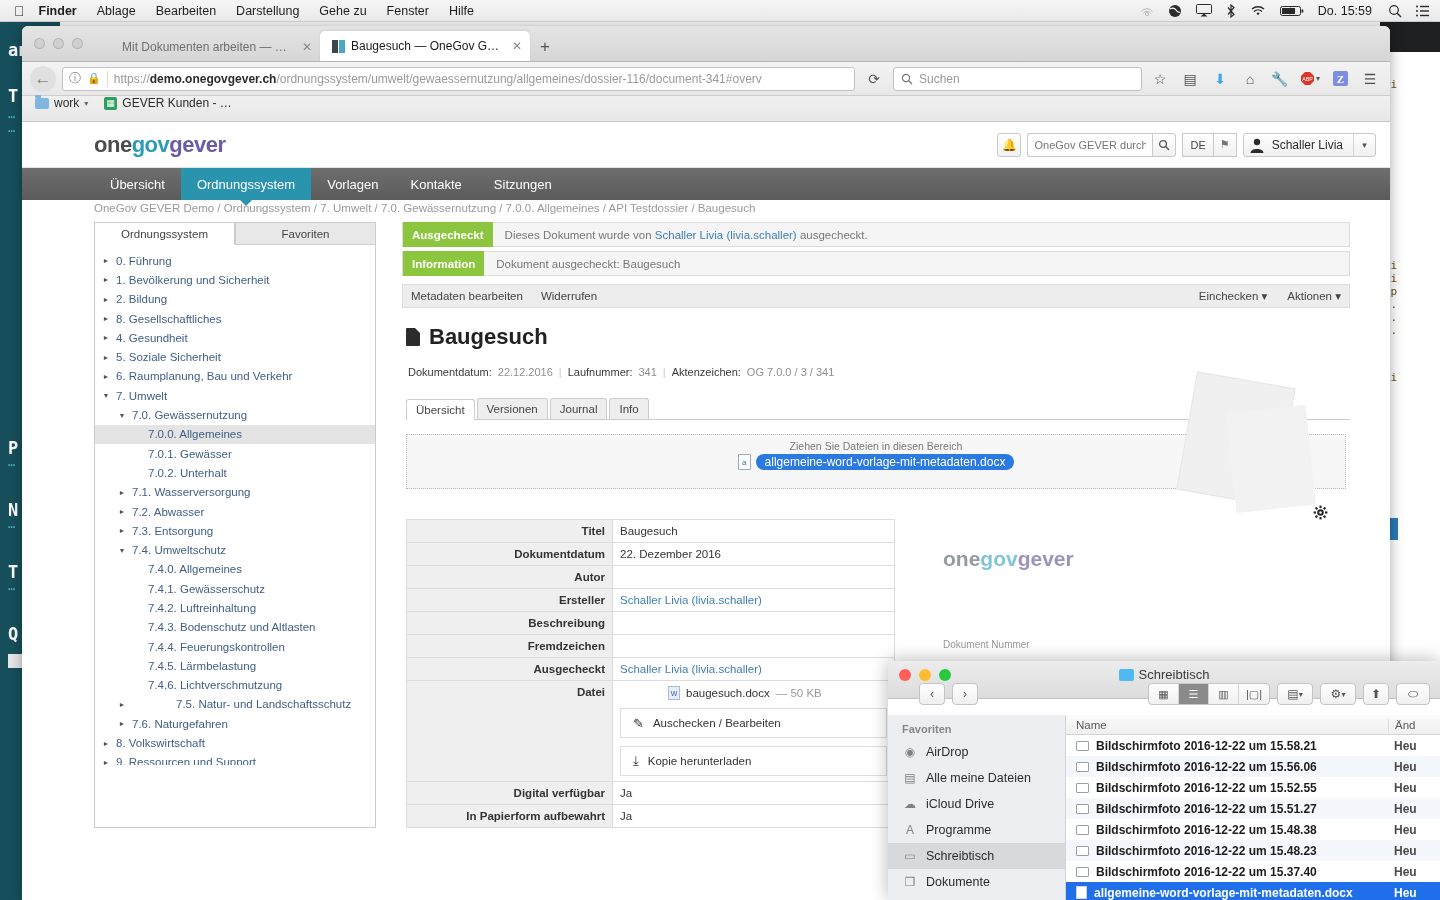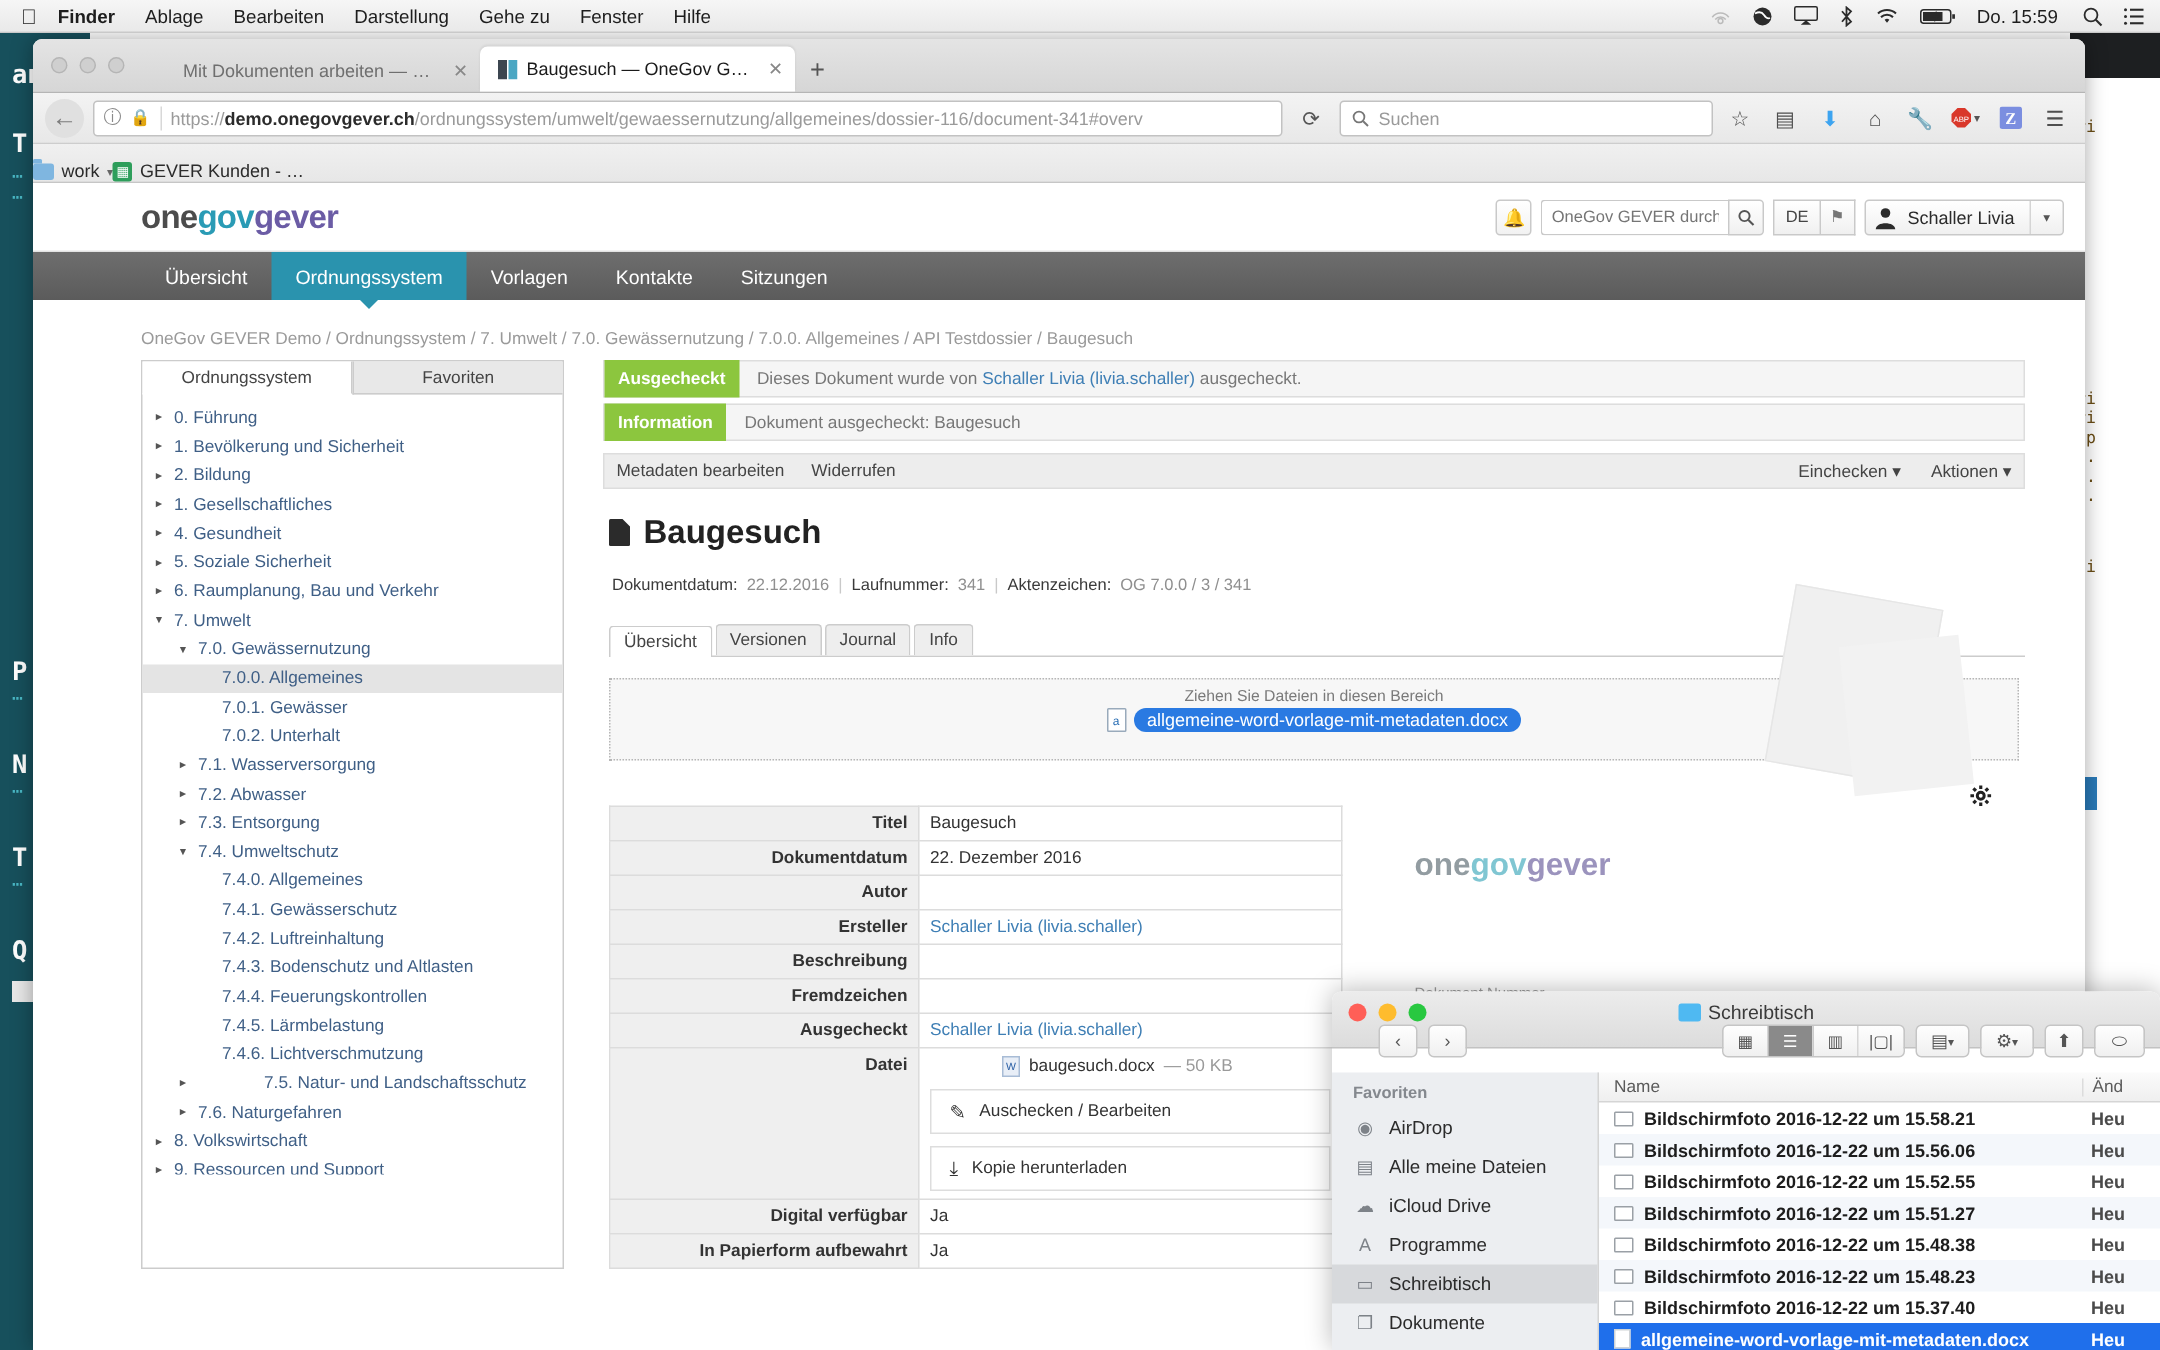--- a/index.html
+++ b/index.html
@@ -52,21 +52,21 @@
   #urlbar { flex:1; height:24px; background:#fff; border:1px solid #c2c2c2; border-radius:3px; display:flex; align-items:center; padding:0 6px; gap:6px; font-size:12px; }
   #urlbar .ub-info { color:#8a8a8a; font-size:12px; }
   #urlbar .lock { color:#1aa11a; font-size:11px; }
   #urlbar .sep { width:1px; height:16px; background:#d8d8d8; }
   #urlbar .urltext { color:#9a9a9a; white-space:nowrap; overflow:hidden; flex:1; }
   #urlbar .urltext b { color:#2b2b2b; font-weight:bold; }
   .reload { width:26px; height:24px; display:flex; align-items:center; justify-content:center; color:#555; font-size:14px; }
   #searchbar { width:249px; height:24px; background:#fff; border:1px solid #c2c2c2; border-radius:3px; display:flex; align-items:center; padding:0 7px; gap:6px; font-size:12px; color:#9a9a9a; }
   .tb-icon { width:24px; height:24px; display:flex; align-items:center; justify-content:center; color:#4f4f4f; font-size:14px; }
 
-  #ff-bookmarks { height:26px; background:linear-gradient(#f0f0f0,#e7e7e7); display:flex; align-items:flex-end; padding:0 0; font-size:12px; color:#2b2b2b; border-bottom:1px solid #c6c6c6; }
+  #ff-bookmarks { height:26px; background:linear-gradient(#f0f0f0,#e7e7e7); display:flex; align-items:flex-start; padding:0 13px; gap:16px; font-size:12px; color:#2b2b2b; border-bottom:1px solid #c6c6c6; }
   .bm { display:flex; align-items:center; gap:5px; }
   .folder-ico { width:14px; height:11px; background:#7fb6e0; border-radius:2px; position:relative; }
   .folder-ico:before { content:""; position:absolute; left:0; top:-3px; width:6px; height:3px; background:#7fb6e0; border-radius:1px 1px 0 0; }
   .sheet-ico { width:13px; height:13px; background:#2e9e5b; border-radius:2px; color:#fff; font-size:9px; display:flex; align-items:center; justify-content:center; }
 
   
   #page { background:#fff; height:752px; overflow:hidden; position:relative; }
   #gever-header { height:46px; display:flex; align-items:center; padding:0 14px 0 72px; border-bottom:1px solid #e3e3e3; }
   .logo { font-size:22px; font-weight:bold; letter-spacing:-.5px; }
   .logo .l1 { color:#4c4c4c; } .logo .l2 { color:#2a9bb5; } .logo .l3 { color:#6b5ca5; }
@@ -82,21 +82,21 @@
   .user-box .avatar { width:26px; display:flex; align-items:center; justify-content:center; font-size:15px; color:#2b2b2b; }
   .user-box .uname { display:flex; align-items:center; font-size:12px; color:#2b2b2b; padding:0 10px 0 2px; }
   .user-box .caret { width:22px; border-left:1px solid #d5d5d5; display:flex; align-items:center; justify-content:center; font-size:9px; color:#555; }
 
   #navtabs { height:32px; background:linear-gradient(#6e6e6e,#5b5b5b); display:flex; padding-left:72px; }
   .ntab { padding:0 16px; display:flex; align-items:center; color:#fff; font-size:13px; }
   .ntab.active { background:#2a93ae; position:relative; }
   .ntab.active:after { content:""; position:absolute; left:50%; bottom:-6px; transform:translateX(-50%);
     border-left:6px solid transparent; border-right:6px solid transparent; border-top:6px solid #2a93ae; }
 
-  #breadcrumb { padding:20px 0 8px 72px; font-size:11.5px; color:#9a9a9a; }
+  #breadcrumb { padding:2px 0 8px 72px; font-size:11.5px; color:#9a9a9a; }
 
   #body-cols { display:flex; padding-left:72px; gap:26px; }
   
   #tree-panel { width:282px; border:1px solid #ccc; background:#fff; }
   .tree-tabs { display:flex; height:22px; }
   .tree-tabs div { flex:1; display:flex; align-items:center; justify-content:center; font-size:11.5px; color:#444; background:#e8e8e8; border-bottom:1px solid #ccc; }
   .tree-tabs div.sel { background:#fff; border-bottom:1px solid #fff; border-right:1px solid #ccc; }
   .tree-tabs div.unsel { border-left:1px solid #ccc; }
   #tree { padding:6px 0 8px 0; height:520px; overflow:hidden; }
   .tnode { display:flex; align-items:center; height:19.3px; font-size:11.5px; color:#3f5f86; white-space:nowrap; }
@@ -416,21 +416,21 @@
             <div class="tnode" style="padding-left: 6px;">
               <span class="arrow">►</span>
               <span style="margin-left: 5px;">1. Bevölkerung und Sicherheit</span>
             </div>
             <div class="tnode" style="padding-left: 6px;">
               <span class="arrow">►</span>
               <span style="margin-left: 5px;">2. Bildung</span>
             </div>
             <div class="tnode" style="padding-left: 6px;">
               <span class="arrow">►</span>
-              <span style="margin-left: 5px;">1. Gesellschaftliches</span>
+              <span style="margin-left: 5px;">8. Gesellschaftliches</span>
             </div>
             <div class="tnode" style="padding-left: 6px;">
               <span class="arrow">►</span>
               <span style="margin-left: 5px;">4. Gesundheit</span>
             </div>
             <div class="tnode" style="padding-left: 6px;">
               <span class="arrow">►</span>
               <span style="margin-left: 5px;">5. Soziale Sicherheit</span>
             </div>
             <div class="tnode" style="padding-left: 6px;">

